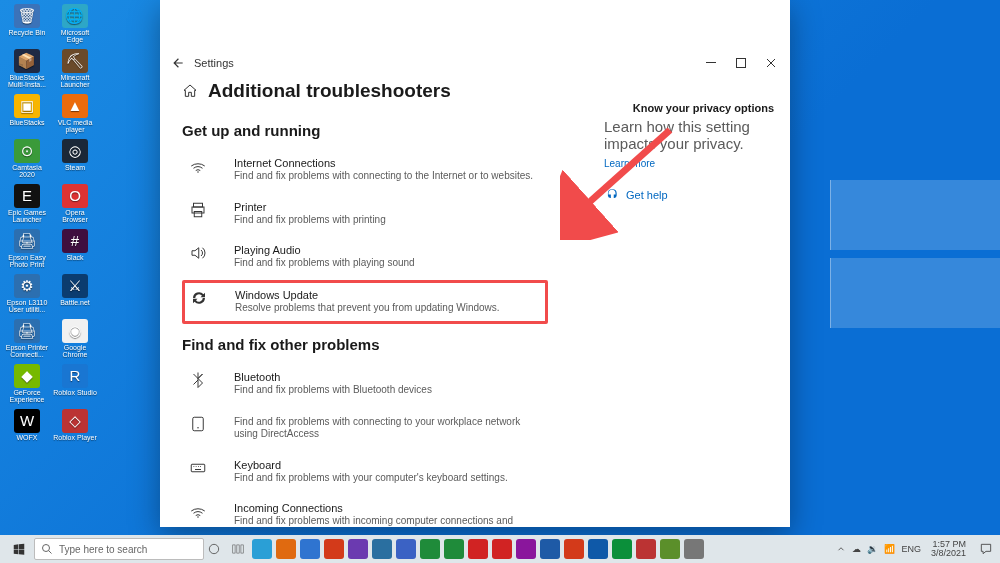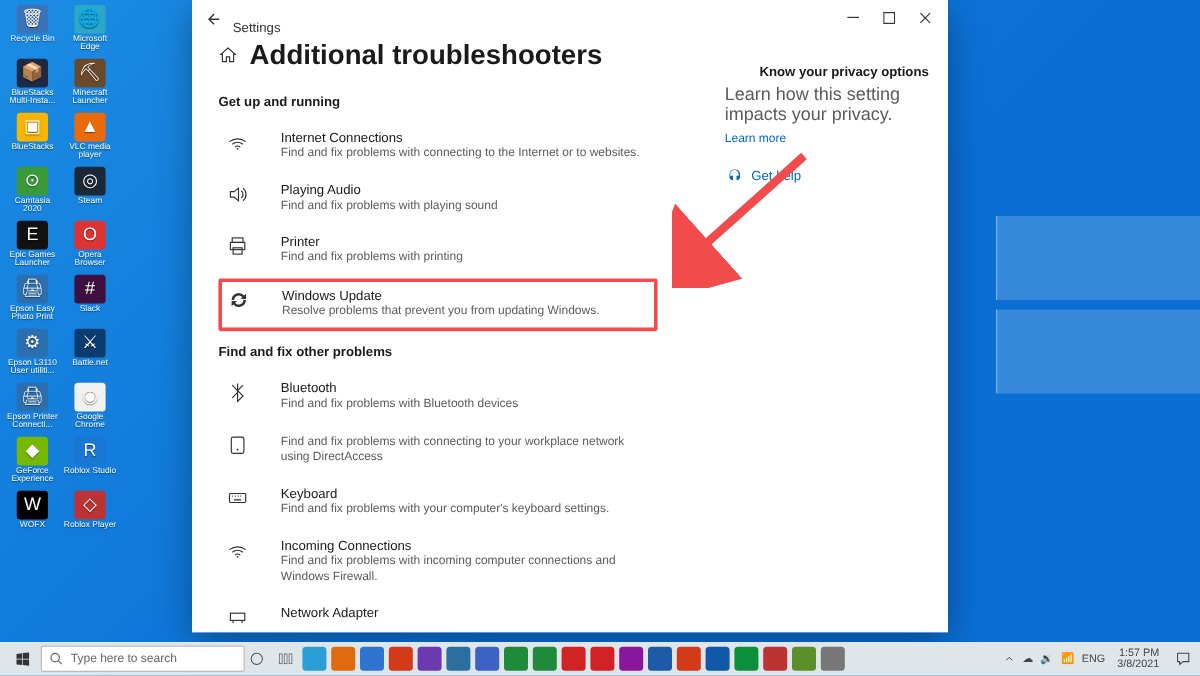--- a/index.html
+++ b/index.html
@@ -4,31 +4,31 @@
 <style>
 * { margin: 0; padding: 0; box-sizing: border-box; font-family: "Segoe UI", Arial, sans-serif; }
 body { width: 1000px; height: 563px; overflow: hidden; background: #0078d7; position: relative; }
 .desktop { position: absolute; inset: 0; background: linear-gradient(135deg, #1b8ce4 0%, #0a6ed4 60%, #0a6ed4 100%); }
 .decor { position: absolute; right: 0; top: 180px; }
 .decor div { width: 170px; height: 70px; margin-bottom: 8px; background: rgba(255,255,255,0.18); border-left: 1px solid rgba(255,255,255,0.35); }
 .icons { position: absolute; top: 4px; left: 4px; display: grid; grid-template-columns: repeat(2, 46px); grid-auto-rows: 44px; gap: 1px 2px; }
 .dicon { display:flex; flex-direction:column; align-items:center; justify-content:flex-start; color:#fff; font-size:7px; text-align:center; line-height:1.05; text-shadow:0 1px 1px rgba(0,0,0,0.5); }
 .dicon .gl { width:26px; height:24px; border-radius:3px; display:flex; align-items:center; justify-content:center; font-size:15px; margin-bottom:1px; }
 .window { position:absolute; top:0; left:160px; width:630px; height:527px; background:#fff; box-shadow:0 8px 28px rgba(0,0,0,0.35); display:flex; flex-direction:column; }
-.titlebar { height:30px; display:flex; align-items:flex-end; padding:0 4px; }
+.titlebar { height:30px; display:flex; align-items:center; padding:0 4px;margin-top:48px; }
 .back { width:28px; height:28px; display:flex; align-items:center; justify-content:center; font-size:14px; color:#333; }
 .ttl { font-size:11px; color:#333; padding-left:2px; }
 .wctrl { margin-left:auto; display:flex; }
 .wbtn { width:30px; height:30px; display:flex; align-items:center; justify-content:center; font-size:11px; color:#333; }
 .body { flex:1; overflow:hidden; padding: 0 16px 0 22px; display:flex; }
 .main { flex:1; max-width:360px; display:flex; flex-direction:column; }
 .heading { display:flex; align-items:center; gap:10px; margin:2px 0 14px; }
 .heading .home { font-size:15px; color:#333; }
-.heading h1 { font-size:23px; font-weight:600; color:#1a1a1a; }
-.section-title { font-size:11px; font-weight:600; color:#1a1a1a; margin: 6px 0 10px; }
+.heading h1 { font-size:19px; font-weight:600; color:#1a1a1a; }
+.section-title { font-size:15px; font-weight:600; color:#1a1a1a; margin: 6px 0 10px; }
 .item { display:flex; gap:26px; padding:6px 4px 8px; border:2px solid transparent; }
 .item.highlight { border:3px solid #f14b4b; border-radius:2px; padding:6px 6px 7px 4px; margin-right:-6px; }
 .item .ico { width:20px; height:20px; flex-shrink:0; color:#333; display:flex; align-items:flex-start; justify-content:center; font-size:16px; }
 .item .txt .it { font-size:11px; color:#1a1a1a; }
 .item .txt .id { font-size:10px; color:#5b5b5b; line-height:1.25; margin-top:1px; }
 .side { width:170px; margin-left:auto; padding-top:24px; font-size:11px; }
 .side .h { font-weight:600; color:#1a1a1a; margin-bottom:4px;text-align:right; }
 .side .d { color:#5b5b5b; font-size:15px; margin-bottom:6px; }
 .side .lnk { color:#0067c0; font-size:10px; margin-bottom:18px; display:block; }
 .side .gh { display:flex; align-items:center; gap:6px; color:#0067c0; font-size:11px; }
@@ -184,40 +184,40 @@
                 </svg>
               </div>
       <div class="txt">
         <div class="it">Internet Connections</div>
         <div class="id">Find and fix problems with connecting to the Internet or to websites.</div>
       </div>
             </div>
             <div class="item">
               <div class="ico">
                 <svg width="18" height="18" viewBox="0 0 24 24">
-                  <path d="M4 9v6h4l5 4V5L8 9z" fill="none" stroke="#333" stroke-width="1.3"></path>
-                  <path d="M16 8a5 5 0 010 8M18 5a9 9 0 010 14" fill="none" stroke="#333" stroke-width="1.3"></path>
-                </svg>
-              </div>
-      <div class="txt">
-        <div class="it">Playing Audio</div>
-        <div class="id">Find and fix problems with playing sound</div>
-      </div>
-            </div>
-            <div class="item">
-              <div class="ico">
-                <svg width="18" height="18" viewBox="0 0 24 24">
                   <rect x="6" y="3" width="12" height="5" fill="none" stroke="#333" stroke-width="1.3"></rect>
                   <rect x="4" y="8" width="16" height="8" fill="none" stroke="#333" stroke-width="1.3"></rect>
                   <rect x="7" y="14" width="10" height="7" fill="none" stroke="#333" stroke-width="1.3"></rect>
                 </svg>
               </div>
       <div class="txt">
         <div class="it">Printer</div>
         <div class="id">Find and fix problems with printing</div>
+      </div>
+            </div>
+            <div class="item">
+              <div class="ico">
+                <svg width="18" height="18" viewBox="0 0 24 24">
+                  <path d="M4 9v6h4l5 4V5L8 9z" fill="none" stroke="#333" stroke-width="1.3"></path>
+                  <path d="M16 8a5 5 0 010 8M18 5a9 9 0 010 14" fill="none" stroke="#333" stroke-width="1.3"></path>
+                </svg>
+              </div>
+      <div class="txt">
+        <div class="it">Playing Audio</div>
+        <div class="id">Find and fix problems with playing sound</div>
       </div>
             </div>
             <div class="item highlight">
               <div class="ico">
                 <svg width="18" height="18" viewBox="0 0 24 24">
                   <path d="M4 12a8 8 0 0114-5l2-2v6h-6l2-2a5 5 0 00-9 3M20 12a8 8 0 01-14 5l-2 2v-6h6l-2 2a5 5 0 009-3" fill="#333"></path>
                 </svg>
               </div>
       <div class="txt">
         <div class="it">Windows Update</div>

